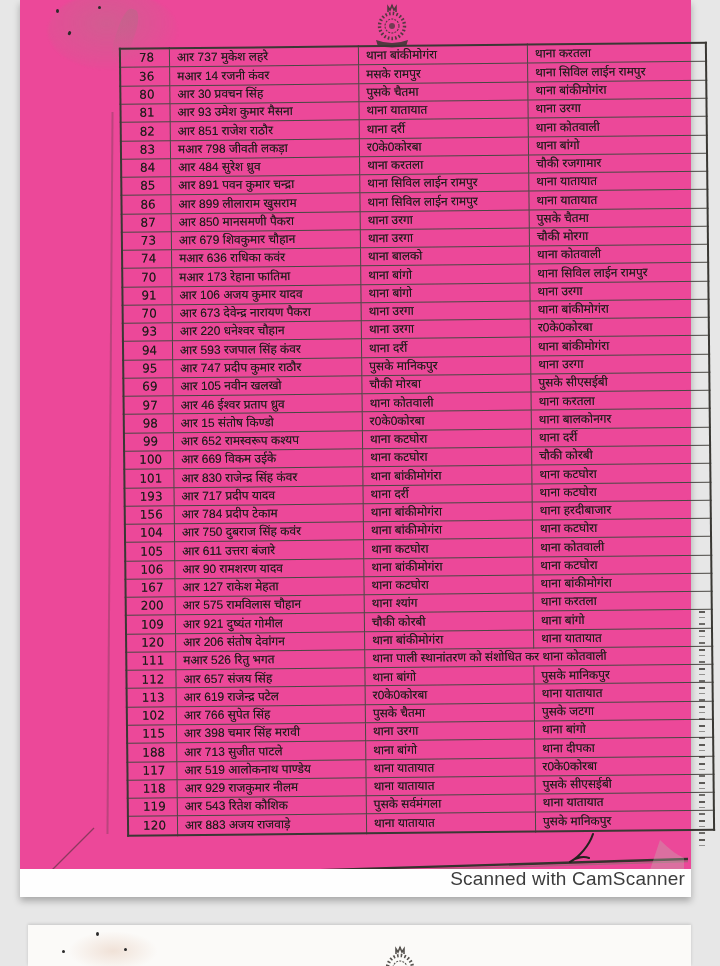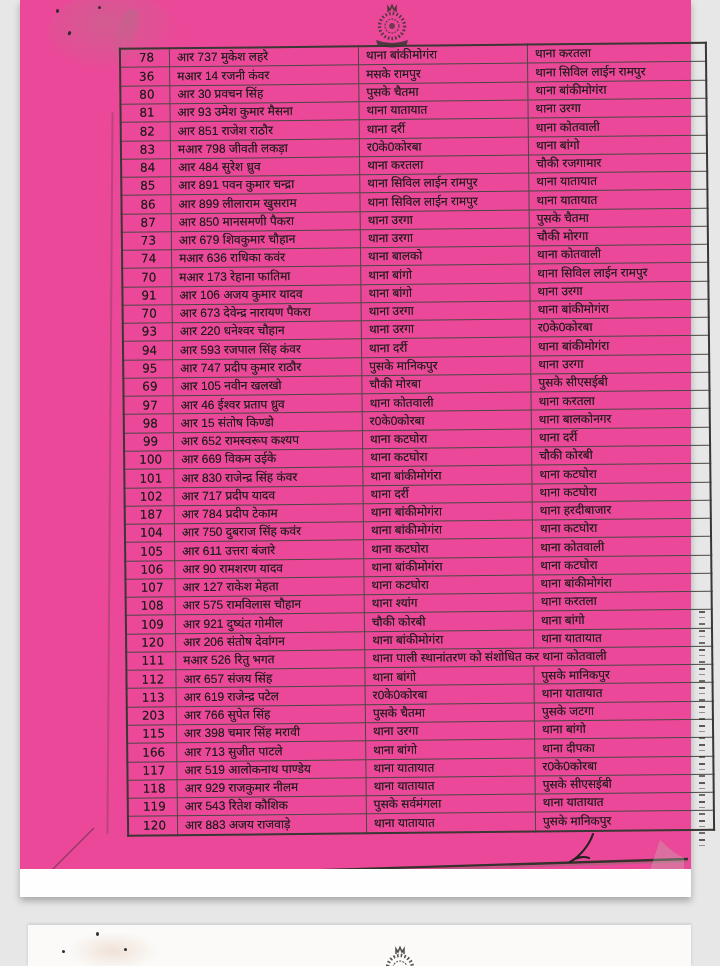--- a/index.html
+++ b/index.html
@@ -252,27 +252,27 @@
     <td class="c-from">थाना कटघोरा</td>
     <td class="c-to">चौकी कोरबी</td>
   </tr>
           <tr>
     <td class="c-sn">101</td>
     <td class="c-name">आर 830 राजेन्द्र सिंह कंवर</td>
     <td class="c-from">थाना बांकीमोगंरा</td>
     <td class="c-to">थाना कटघोरा</td>
   </tr>
           <tr>
-    <td class="c-sn">102</td>
+    <td class="c-sn">193</td>
     <td class="c-name">आर 717 प्रदीप यादव</td>
     <td class="c-from">थाना दर्री</td>
     <td class="c-to">थाना कटघोरा</td>
   </tr>
           <tr>
-    <td class="c-sn">187</td>
+    <td class="c-sn">156</td>
     <td class="c-name">आर 784 प्रदीप टेकाम</td>
     <td class="c-from">थाना बांकीमोगंरा</td>
     <td class="c-to">थाना हरदीबाजार</td>
   </tr>
           <tr>
     <td class="c-sn">104</td>
     <td class="c-name">आर 750 दुबराज सिंह कवंर</td>
     <td class="c-from">थाना बांकीमोगंरा</td>
     <td class="c-to">थाना कटघोरा</td>
   </tr>
@@ -282,27 +282,27 @@
     <td class="c-from">थाना कटघोरा</td>
     <td class="c-to">थाना कोतवाली</td>
   </tr>
           <tr>
     <td class="c-sn">106</td>
     <td class="c-name">आर 90 रामशरण यादव</td>
     <td class="c-from">थाना बांकीमोगंरा</td>
     <td class="c-to">थाना कटघोरा</td>
   </tr>
           <tr>
-    <td class="c-sn">107</td>
+    <td class="c-sn">167</td>
     <td class="c-name">आर 127 राकेश मेहता</td>
     <td class="c-from">थाना कटघोरा</td>
     <td class="c-to">थाना बांकीमोगंरा</td>
   </tr>
           <tr>
-    <td class="c-sn">108</td>
+    <td class="c-sn">200</td>
     <td class="c-name">आर 575 रामविलास चौहान</td>
     <td class="c-from">थाना श्यांग</td>
     <td class="c-to">थाना करतला</td>
   </tr>
           <tr>
     <td class="c-sn">109</td>
     <td class="c-name">आर 921 दुष्यंत गोमील</td>
     <td class="c-from">चौकी कोरबी</td>
     <td class="c-to">थाना बांगो</td>
   </tr>
@@ -324,33 +324,33 @@
     <td class="c-from">थाना बांगो</td>
     <td class="c-to">पुसके मानिकपुर</td>
   </tr>
           <tr>
     <td class="c-sn">113</td>
     <td class="c-name">आर 619 राजेन्द्र पटेल</td>
     <td class="c-from">र0के0कोरबा</td>
     <td class="c-to">थाना यातायात</td>
   </tr>
           <tr>
-    <td class="c-sn">203</td>
+    <td class="c-sn">102</td>
     <td class="c-name">आर 766 सुपेत सिंह</td>
     <td class="c-from">पुसके चैतमा</td>
     <td class="c-to">पुसके जटगा</td>
   </tr>
           <tr>
     <td class="c-sn">115</td>
     <td class="c-name">आर 398 चमार सिंह मरावी</td>
     <td class="c-from">थाना उरगा</td>
     <td class="c-to">थाना बांगो</td>
   </tr>
           <tr>
-    <td class="c-sn">166</td>
+    <td class="c-sn">188</td>
     <td class="c-name">आर 713 सुजीत पाटले</td>
     <td class="c-from">थाना बांगो</td>
     <td class="c-to">थाना दीपका</td>
   </tr>
           <tr>
     <td class="c-sn">117</td>
     <td class="c-name">आर 519 आलोकनाथ पाण्डेय</td>
     <td class="c-from">थाना यातायात</td>
     <td class="c-to">र0के0कोरबा</td>
   </tr>
@@ -380,20 +380,21 @@
 
   <svg class="overlay" width="671" height="897" viewBox="0 0 671 897">
     <line x1="74" y1="828" x2="14" y2="888" stroke="rgba(45,42,38,0.5)" stroke-width="1.3"></line>
     <line x1="106" y1="876" x2="668" y2="859" stroke="#35322d" stroke-width="2.4"></line>
     <line x1="106" y1="878.5" x2="668" y2="861.5" stroke="rgba(120,115,100,0.5)" stroke-width="1.5"></line>
     <path d="M573 834 C569 846 559 857 550 862 M550 862 C556 857 564 856 569 858" stroke="#24221f" stroke-width="2.1" fill="none" stroke-linecap="round"></path>
     <path d="M640 840 q14 14 24 18 l0 30 -40 0 z" fill="rgba(190,186,175,0.35)" stroke="none"></path>
   </svg>
 
   <div class="camscanner-strip"></div>
+  <div class="watermark">Scanned with CamScanner</div>
 </div>
 
 <div class="page2">
   <div class="pink-smudge"></div>
   <div class="dot" style="left:68px;top:7px;width:3px;height:4px;"></div>
   <div class="dot" style="left:34px;top:25px;width:3px;height:3px;"></div>
   <div class="dot" style="left:96px;top:23px;width:3px;height:3px;"></div>
   <svg class="emblem emblem-bottom" width="40" height="46" viewBox="0 0 40 46">
     <g stroke="#3a3632" fill="none">
       <path d="M16 9 L16 4 L18 7 L20 2.5 L22 7 L24 4 L24 9" stroke-width="1.6"></path>

